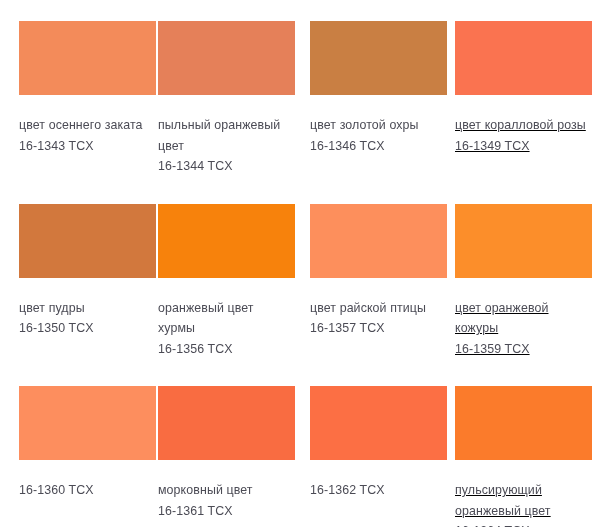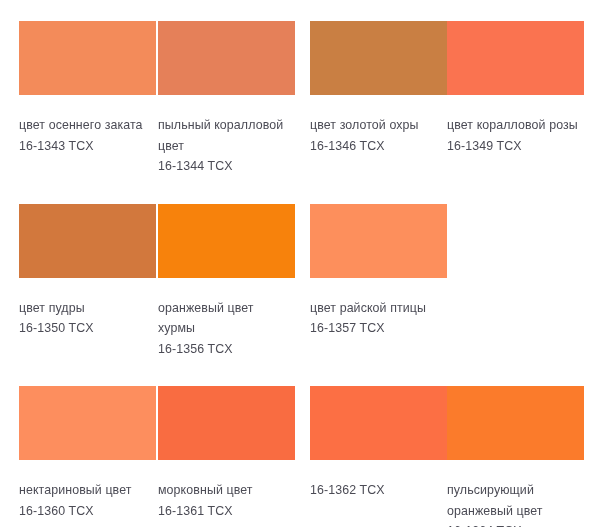--- a/index.html
+++ b/index.html
@@ -26,21 +26,21 @@
     margin-bottom: 27px;
   }
   .swatch-cell {
     width: 137px;
     box-sizing: border-box;
   }
   
   .swatch-cell.col-0 { margin-left: 19px; }
   .swatch-cell.col-1 { margin-left: 2px; }
   .swatch-cell.col-2 { margin-left: 15px; }
-  .swatch-cell.col-3 { margin-left: 0; }
+  .swatch-cell.col-3 { margin-left: 8px; text-decoration: underline; }
 
   .swatch-chip {
     width: 137px;
     height: 74px;
     display: block;
   }
   .swatch-caption {
     margin-top: 20px;
     font-size: 12.4px;
     line-height: 20.5px;
@@ -64,21 +64,21 @@
     <div class="swatch-cell col-0">
       <span class="swatch-chip" style="background-color:#F38B5A;"></span>
       <div class="swatch-caption">
         <span class="swatch-name">цвет осеннего заката</span>
         <span class="swatch-code">16-1343 TCX</span>
       </div>
     </div>
     <div class="swatch-cell col-1">
       <span class="swatch-chip" style="background-color:#E58059;"></span>
       <div class="swatch-caption">
-        <span class="swatch-name">пыльный коралловой цвет</span>
+        <span class="swatch-name">пыльный оранжевый цвет</span>
         <span class="swatch-code">16-1344 TCX</span>
       </div>
     </div>
     <div class="swatch-cell col-2">
       <span class="swatch-chip" style="background-color:#C97F43;"></span>
       <div class="swatch-caption">
         <span class="swatch-name">цвет золотой охры</span>
         <span class="swatch-code">16-1346 TCX</span>
       </div>
     </div>
@@ -106,27 +106,33 @@
         <span class="swatch-code">16-1356 TCX</span>
       </div>
     </div>
     <div class="swatch-cell col-2">
       <span class="swatch-chip" style="background-color:#FD8F5C;"></span>
       <div class="swatch-caption">
         <span class="swatch-name">цвет райской птицы</span>
         <span class="swatch-code">16-1357 TCX</span>
       </div>
     </div>
+    <div class="swatch-cell col-3">
+      <span class="swatch-chip" style="background-color:#FC8E2A;"></span>
+      <div class="swatch-caption">
+        <span class="swatch-name">цвет оранжевой кожуры</span>
+        <span class="swatch-code">16-1359 TCX</span>
+      </div>
+    </div>
   </section>
 
   <section class="palette-row">
     <div class="swatch-cell col-0">
       <span class="swatch-chip" style="background-color:#FD8E5E;"></span>
       <div class="swatch-caption">
-        <span class="swatch-name">нектариновый цвет</span>
         <span class="swatch-code">16-1360 TCX</span>
       </div>
     </div>
     <div class="swatch-cell col-1">
       <span class="swatch-chip" style="background-color:#F96C41;"></span>
       <div class="swatch-caption">
         <span class="swatch-name">морковный цвет</span>
         <span class="swatch-code">16-1361 TCX</span>
       </div>
     </div>

